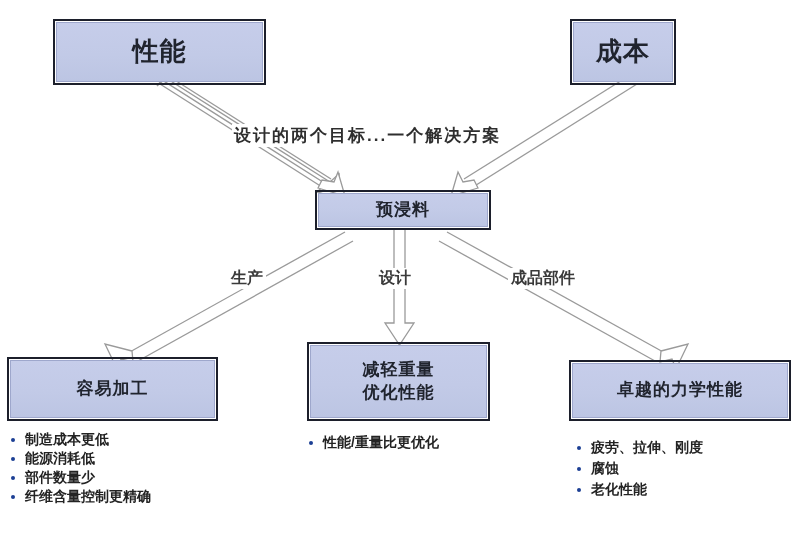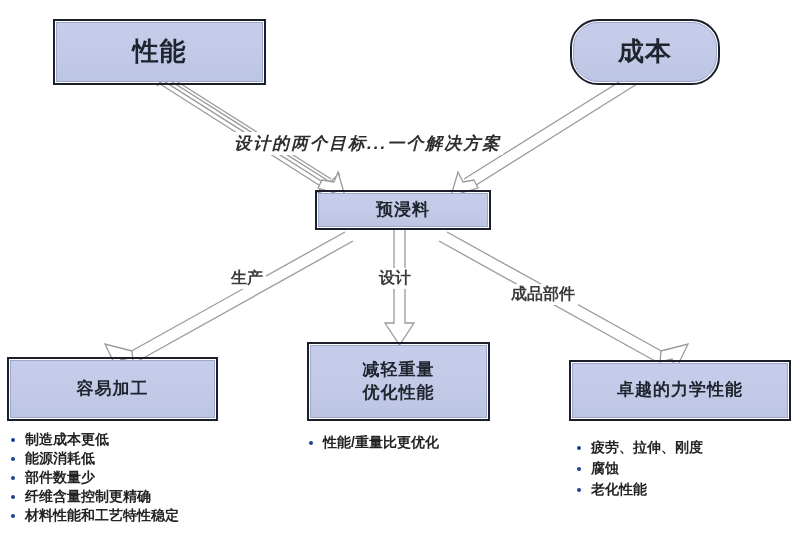--- a/index.html
+++ b/index.html
@@ -96,55 +96,54 @@
       <line x1="447" y1="232" x2="665" y2="353" stroke="#9a9a9a" stroke-width="1.3"></line>
       <line x1="439" y1="241" x2="655" y2="361" stroke="#9a9a9a" stroke-width="1.3"></line>
       <polygon fill="#ffffff" stroke="#9a9a9a" stroke-width="1.3" points="661,351 688,344 676,369 672,359 660,362"></polygon>
     </g>
   </svg>
 
   <div class="node-box" style="left:56px;top:22px;width:207px;height:60px;font-size:26px;">
     <span class="line">性能</span>
   </div>
 
-  <div class="node-box" style="left:573px;top:22px;width:144px;height:60px;font-size:26px;border-radius:25px;">
+  <div class="node-box" style="left:573px;top:22px;width:100px;height:60px;font-size:26px;">
     <span class="line">成本</span>
   </div>
 
-  <div class="center-caption" style="left:232px;top:132px;font-size:17px;font-style:italic;">设计的两个目标...一个解决方案</div>
+  <div class="center-caption" style="left:232px;top:124px;font-size:17px;">设计的两个目标...一个解决方案</div>
 
   <div class="node-box" style="left:310px;top:193px;width:170px;height:34px;font-size:17px;margin-left:8px;">
     <span class="line">预浸料</span>
   </div>
 
   <div class="edge-label" style="left:228px;top:268px;font-size:16px;">生产</div>
 
   <div class="edge-label" style="left:376px;top:268px;font-size:16px;">设计</div>
 
-  <div class="edge-label" style="left:508px;top:284px;font-size:16px;">成品部件</div>
+  <div class="edge-label" style="left:508px;top:268px;font-size:16px;">成品部件</div>
 
   <div class="node-box" style="left:10px;top:360px;width:205px;height:58px;font-size:17px;">
     <span class="line">容易加工</span>
   </div>
 
   <div class="node-box" style="left:310px;top:345px;width:177px;height:73px;font-size:17px;">
     <span class="line">减轻重量</span>
     <span class="line">优化性能</span>
   </div>
 
   <div class="node-box" style="left:572px;top:363px;width:216px;height:55px;font-size:17px;">
     <span class="line">卓越的力学性能</span>
   </div>
 
   <ul class="bullet-list" style="left:8px;top:430px;font-size:14px;line-height:19px;">
       <li><span class="dot"></span><span>制造成本更低</span></li>
       <li><span class="dot"></span><span>能源消耗低</span></li>
       <li><span class="dot"></span><span>部件数量少</span></li>
       <li><span class="dot"></span><span>纤维含量控制更精确</span></li>
-      <li><span class="dot"></span><span>材料性能和工艺特性稳定</span></li>
     </ul>
 
   <ul class="bullet-list" style="left:574px;top:437px;font-size:14px;line-height:21px;">
       <li><span class="dot"></span><span>疲劳、拉伸、刚度</span></li>
       <li><span class="dot"></span><span>腐蚀</span></li>
       <li><span class="dot"></span><span>老化性能</span></li>
     </ul>
 
   <ul class="bullet-list" style="left:306px;top:433px;font-size:14px;line-height:19px;">
       <li><span class="dot"></span><span>性能/重量比更优化</span></li>

